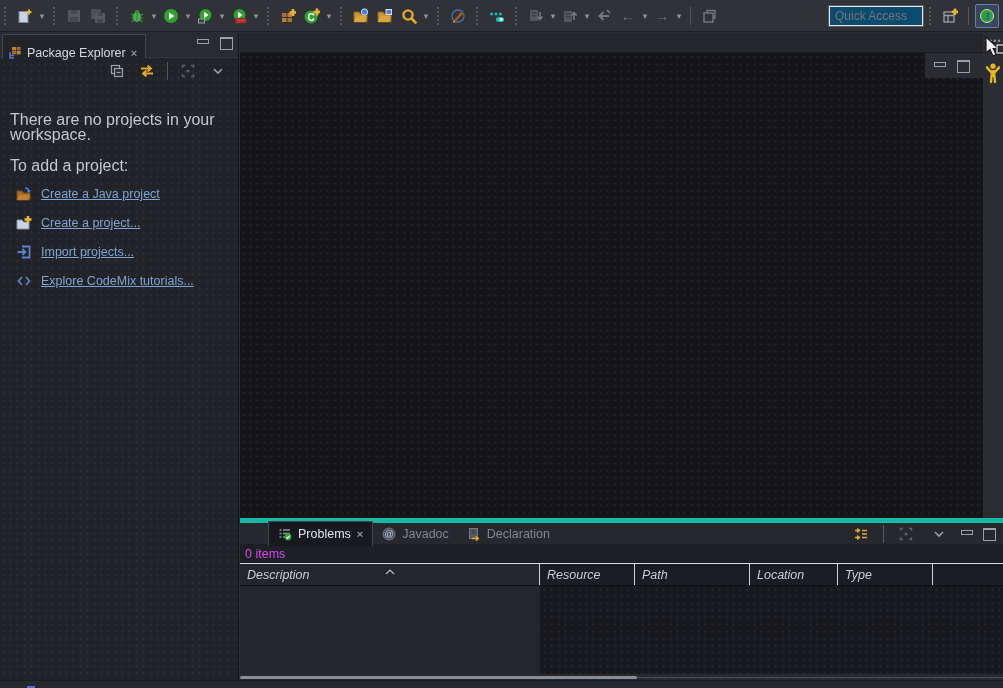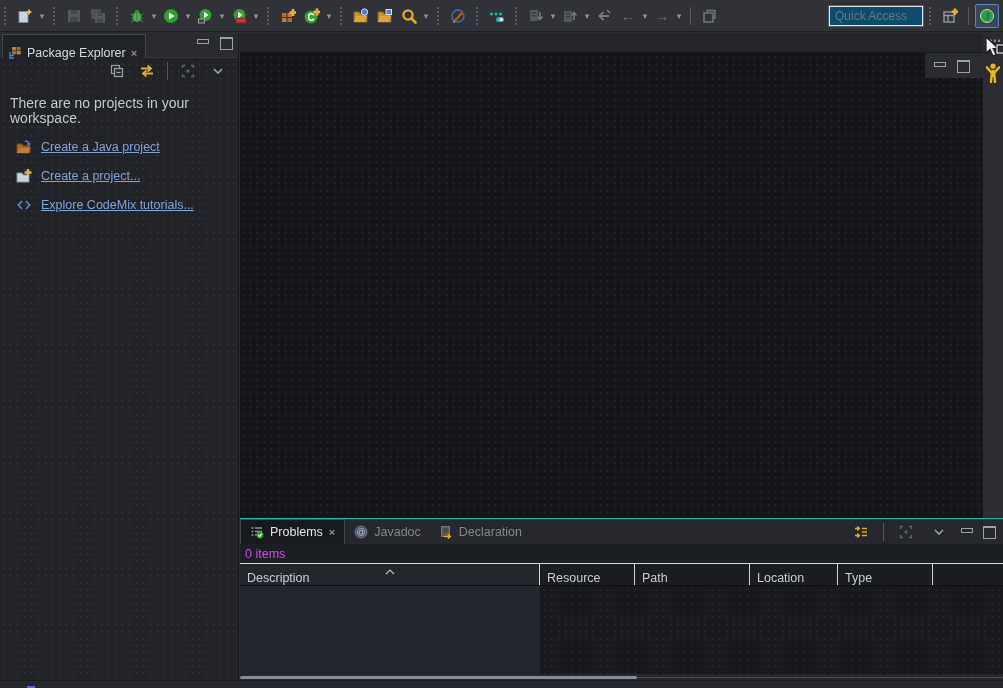--- a/index.html
+++ b/index.html
@@ -28,47 +28,47 @@
   .lp-tab { position:absolute; left:2px; top:1px; height:24px; display:flex; align-items:center; gap:5px;
     padding:12px 8px 0 5px; background:#212329; border:1px solid #43464d; border-bottom:none; }
   .lp-tab-label { color:#d4d8de; font-size:12.5px; }
   .tab-close { color:#8d9299; font-size:11px; font-weight:bold; }
   .winbtns { position:absolute; right:6px; top:4px; display:flex; gap:10px; }
   .minico, .maxico { width:13px; height:11px; position:relative; }
   .minico::after { content:""; position:absolute; left:1px; top:2px; width:10px; height:3px; border:1px solid #9ba0a7; }
   .maxico::after { content:""; position:absolute; left:1px; top:0; width:11px; height:10px; border:1px solid #9ba0a7; border-top-width:2px; }
   .lp-toolbar { height:26px; display:flex; align-items:center; justify-content:flex-end; gap:6px; padding-right:8px; }
   .lp-body { padding:12px 10px 0 10px; }
-  .msg { color:#c3c7cd; font-size:14px; line-height:15px; }
+  .msg { color:#c3c7cd; font-size:16px; line-height:15px;margin-top:16px; }
   .linkrow { display:flex; align-items:center; gap:9px; margin:13px 0 0 6px; }
   .linkrow a { color:#7fa3d4; font-size:12.5px; }
 
   
   .editor { position:absolute; left:240px; top:33px; width:743px; height:485px; background:#141519;
     background-image:radial-gradient(rgba(135,125,75,0.12) 1px, transparent 1.2px); background-size:7px 7px; }
   .editor-tabstrip { height:20px; background:#24262b; border-bottom:1px solid #191a1e; }
   .editor-minmax { position:absolute; right:0; top:20px; width:58px; height:25px; background:#2a2c32;
     display:flex; align-items:center; gap:10px; padding-left:8px; }
 
   
   .right-trim { position:absolute; left:983px; top:33px; width:20px; height:648px; background:#2b2d33; }
   .trim-dots { position:absolute; left:2px; top:3px; color:#8d9299; font-size:9px; letter-spacing:1px; }
   .fast-view-fig { position:absolute; left:3px; top:30px; }
   .cursor { position:absolute; left:984px; top:36px; z-index:50; pointer-events:none; }
 
   
   .bottom-panel { position:absolute; left:240px; top:518px; width:763px; height:162px; background:#1c1f24; }
-  .bp-tabbar { height:26px; background:#26282e; border-top:1px solid #14b8a6; display:flex; align-items:center; }
+  .bp-tabbar { height:26px; background:#26282e; border-top:5px solid #14b8a6; display:flex; align-items:center;padding-left:28px; }
   .bp-tab { height:25px; display:flex; align-items:center; gap:6px; padding:0 9px; color:#83878e; font-size:12.5px; }
   .bp-tab.active { background:#17191e; border:1px solid #43464d; border-bottom:none; color:#e0e3e8; }
   .bp-toolbar { margin-left:auto; display:flex; align-items:center; gap:9px; padding-right:8px; }
   .items-row { height:19px; display:flex; align-items:center; padding-left:5px; color:#d946ef; font-size:12.5px; background:#1c1f24; }
   .ptable-header { height:23px; display:flex; border-top:1px solid #d9dbde; border-bottom:1px solid #0e0f12; background:#1b1d22; position:relative; }
-  .pcol { height:100%; display:flex; align-items:flex-end; padding-left:7px; color:#c9cdd3; font-size:12.5px;
-    border-right:1px solid #cfd2d6; position:relative; }
+  .pcol { height:100%; display:flex; align-items:center; padding-left:7px; color:#c9cdd3; font-size:12.5px;
+    border-right:1px solid #cfd2d6; position:relative;font-style:italic; }
   .pcol.sorted { background:#24262c; }
   .sortmark { position:absolute; top:0px; left:50%; transform:translateX(-50%); }
   .ptable-body { position:relative; height:88px; background:#16181d;
     background-image:radial-gradient(rgba(135,125,75,0.10) 1px, transparent 1.2px); background-size:7px 7px; }
   .desc-body { position:absolute; left:0; top:0; width:300px; height:100%; background:#23262c; }
   .hscroll { position:relative; height:7px; background:#26282d; }
   .hscroll .thumb { position:absolute; left:0; top:2px; height:3px; width:52%; background:#868d96; border-radius:2px; }
   .hscroll .track { position:absolute; left:52%; top:3px; height:1px; right:0; background:#4a4d53; }
 
   
@@ -300,36 +300,44 @@
         </svg>
         </span>
       <span class="tbtn">
         <svg class="ico14" viewBox="0 0 14 14">
           <path d="M3 5 L7 9 L11 5" stroke="#9ba0a7" stroke-width="1.6" fill="none"></path>
         </svg>
         </span>
     </div>
     <div class="lp-body">
       <div class="msg">There are no projects in your workspace.</div>
+      <div class="msg">To add a project:</div>
 
       <div class="linkrow">
         <svg class="ico16" viewBox="0 0 16 16">
           <path d="M1 5 h5 l1.5 2 H14 v7 H1 Z" fill="#a86a28" stroke="#7a4c18"></path>
           <path d="M3 9 h11 l-2 5 H1 Z" fill="#c07f38"></path>
           <path d="M9 2 q4 0 4 4 M13 6 l-1.8-1 M13 6 l1-1.8" stroke="#4a7fd4" stroke-width="1.6" fill="none"></path>
         </svg>
         <a href="#">Create a Java project</a>
       </div>
       <div class="linkrow">
         <svg class="ico16" viewBox="0 0 16 16">
           <path d="M1 5 h5 l1.5 2 H13 v7 H1 Z" fill="#c9d3e4" stroke="#8a94a6"></path>
           <rect x="10.7" y="1" width="2.6" height="7" fill="#e8b339"></rect>
             <rect x="8.5" y="3.2" width="7" height="2.6" fill="#e8b339"></rect>
         </svg>
         <a href="#">Create a project...</a>
+      </div>
+      <div class="linkrow">
+        <svg class="ico16" viewBox="0 0 16 16">
+          <path d="M6 2.5 H13.5 V13.5 H6" fill="none" stroke="#5b82c4" stroke-width="1.8"></path>
+          <path d="M1.5 8 H9 M6.5 5 L9.5 8 L6.5 11" stroke="#5b82c4" stroke-width="1.8" fill="none"></path>
+        </svg>
+        <a href="#">Import projects...</a>
       </div>
       <div class="linkrow">
         <svg class="ico16" viewBox="0 0 16 16">
           <path d="M6 4 L2.5 8 L6 12" stroke="#5b82c4" stroke-width="1.8" fill="none"></path>
           <path d="M10 4 L13.5 8 L10 12" stroke="#5b82c4" stroke-width="1.8" fill="none"></path>
         </svg>
         <a href="#">Explore CodeMix tutorials...</a>
       </div>
     </div>
   </div>

